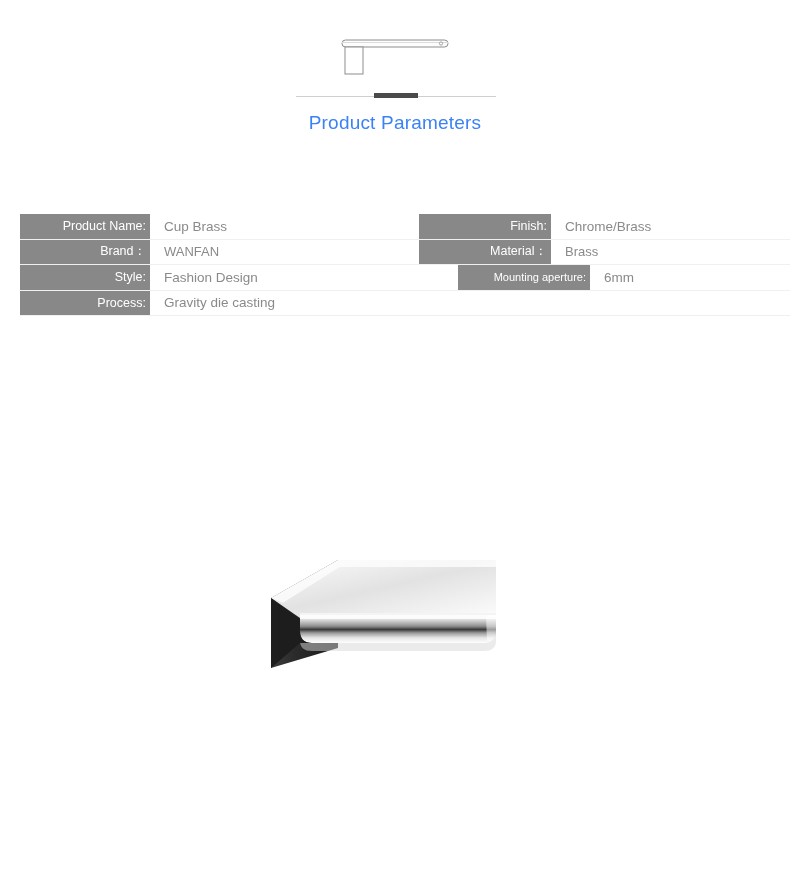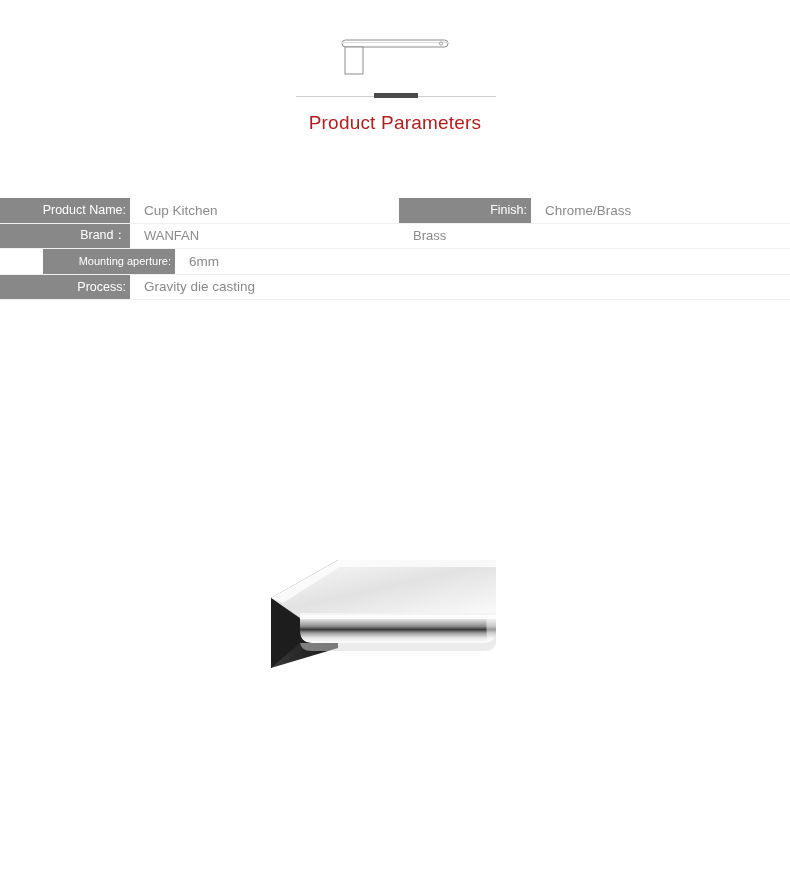--- a/index.html
+++ b/index.html
@@ -46,30 +46,31 @@
     height: 5px;
     background: #4a4a4a;
   }
   .page-title {
     position: absolute;
     left: 0;
     top: 112px;
     width: 790px;
     text-align: center;
     font-size: 19px;
-    color: #b91c1c;
+    color: #3b82f6;
     letter-spacing: 0.2px;
   }
 
   
   .spec-table {
     position: absolute;
     left: 0;
-    top: 198px;
+    top: 214px;
     width: 677px;
+    padding-left: 20px;
   }
   .spec-row {
     display: flex;
     width: 790px;
     height: 25.5px;
     border-bottom: 1px solid #f0f0f0;
     box-sizing: border-box;
   }
   .spec-half {
     display: flex;
@@ -154,39 +155,44 @@
   <div class="divider-center"></div>
 
   <div class="page-title">Product Parameters</div>
 </div>
 
 <div class="spec-table">
 
   <div class="spec-row">
     <div class="spec-half left">
       <div class="cell-label">Product Name:</div>
-      <div class="cell-value">Cup Kitchen</div>
+      <div class="cell-value">Cup Brass</div>
     </div>
     <div class="spec-half right">
       <div class="cell-label">Finish:</div>
       <div class="cell-value">Chrome/Brass</div>
     </div>
   </div>
 
   <div class="spec-row">
     <div class="spec-half left">
       <div class="cell-label">Brand：</div>
       <div class="cell-value small">WANFAN</div>
     </div>
     <div class="spec-half right">
+      <div class="cell-label">Material：</div>
       <div class="cell-value small">Brass</div>
     </div>
   </div>
 
   <div class="spec-row">
+    <div class="spec-half left">
+      <div class="cell-label">Style:</div>
+      <div class="cell-value">Fashion Design</div>
+    </div>
     <div class="spec-half right">
       <div class="cell-label small">Mounting aperture:</div>
       <div class="cell-value">6mm</div>
     </div>
   </div>
 
   <div class="spec-row">
     <div class="spec-half left">
       <div class="cell-label">Process:</div>
       <div class="cell-value">Gravity die casting</div>

